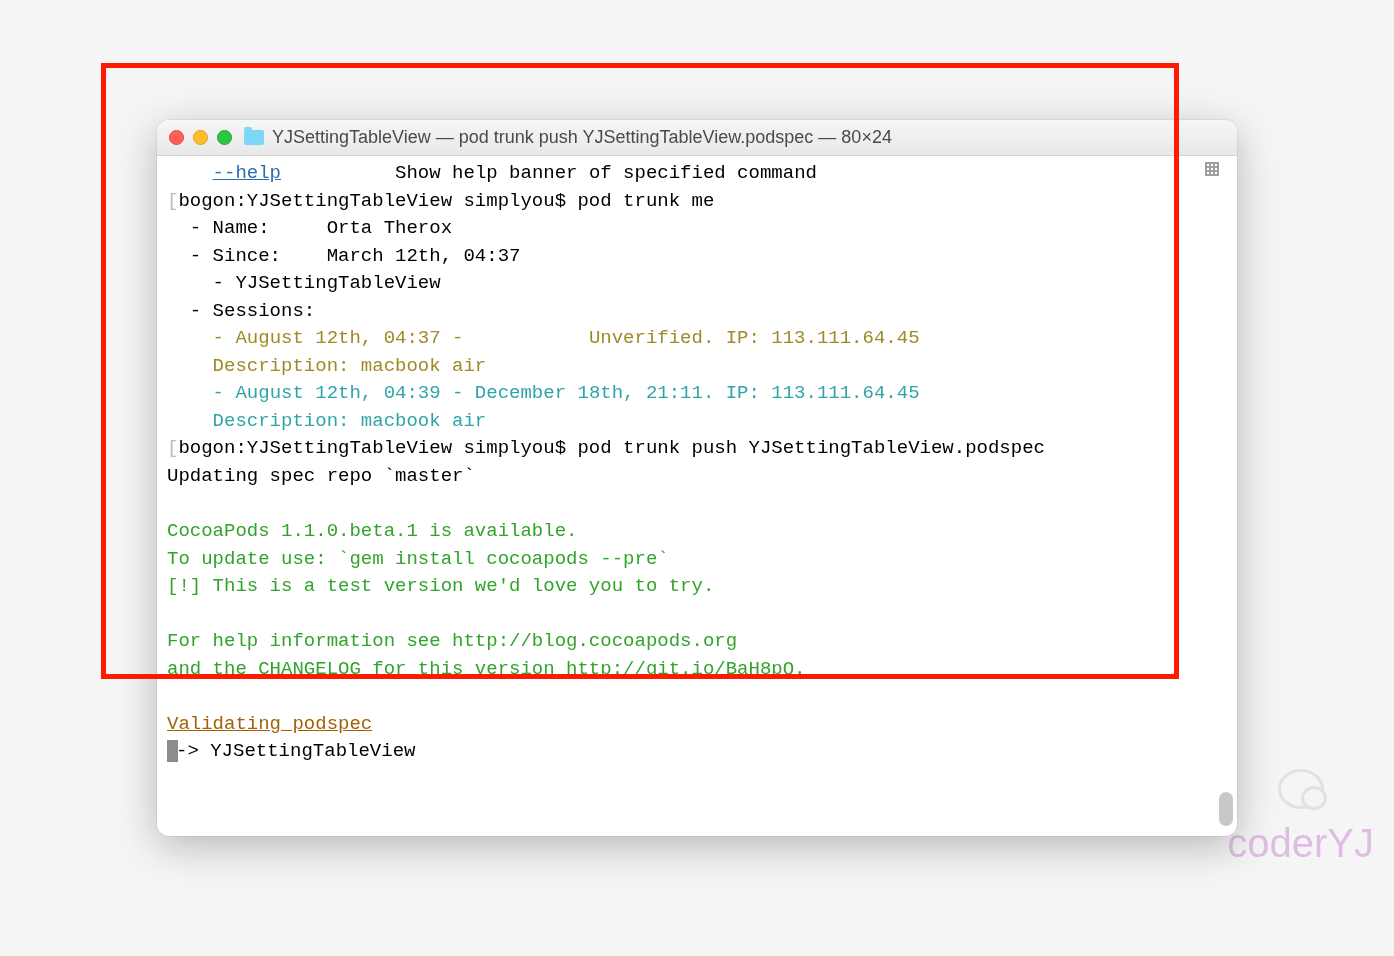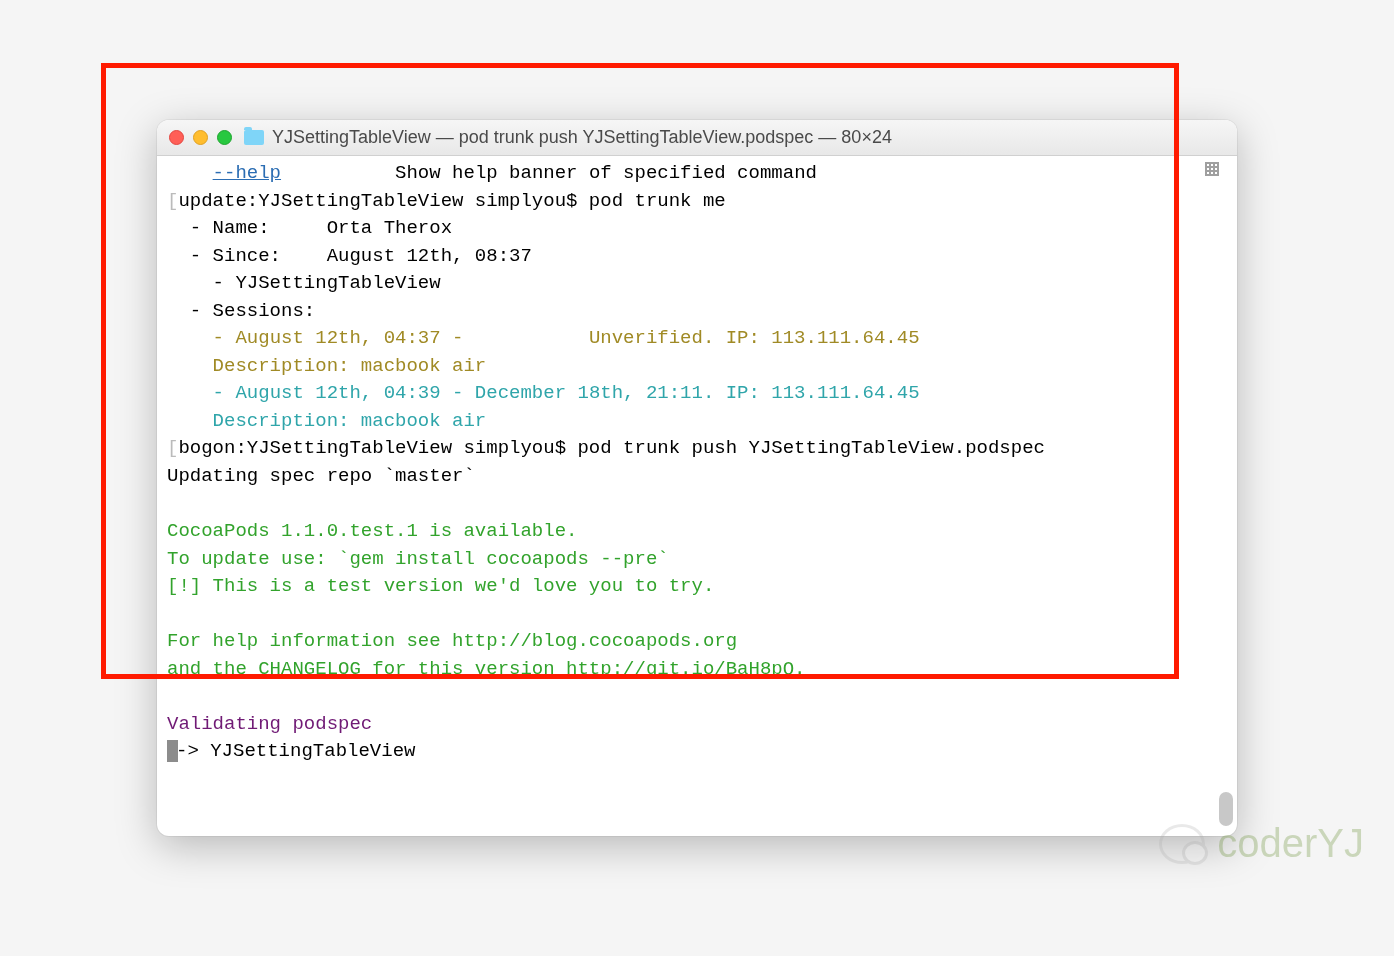--- a/index.html
+++ b/index.html
@@ -81,21 +81,21 @@
       background: repeating-linear-gradient(0deg,#777 0 2px, transparent 2px 4px),
                   repeating-linear-gradient(90deg,#777 0 2px, transparent 2px 4px);
       opacity:0.7;
     }
     .line { white-space: pre; }
     .blue { color:#2b6db3; }
     .underline { text-decoration: underline; }
     .olive { color:#a08a25; }
     .teal { color:#2fa5aa; }
     .green { color:#32a32c; }
-    .olive2 { color:#701a75; }
+    .olive2 { color:#a16207;text-decoration:underline; }
     .bracket { color:#bbb; }
     .red-box {
       position:absolute;
       border: 5px solid #ff1a00;
       top: 63px;
       left: 101px;
       width: 1078px;
       height: 616px;
       pointer-events:none;
       z-index: 5;
@@ -112,29 +112,30 @@
       position:absolute;
       right:4px;
       bottom:10px;
       width:14px;
       height:34px;
       background:#c8c8c8;
       border-radius:7px;
     }
     .watermark {
       position:absolute;
-      right: 30px;
+      right: 20px;
       bottom: 90px;
       display:flex;
       align-items:center;
       gap:12px;
       opacity:0.25;
-      color:#4d7c0f;
+      color:#a21caf;
       font-family: -apple-system, "Helvetica Neue", Arial, sans-serif;
       font-size: 40px;
+      flex-direction: column;
     }
     .watermark .bubble {
       width:46px; height:40px;
       border:3px solid #aaa;
       border-radius:50%;
       position:relative;
     }
     .watermark .bubble::after{
       content:'';
       position:absolute;
@@ -157,38 +158,38 @@
     </div>
     <div class="folder-icon"></div>
     <div class="title-text">YJSettingTableView — pod trunk push YJSettingTableView.podspec — 80×24</div>
   </div>
 
   <div class="terminal-area">
     <div class="hash-mark"></div>
 
     <div class="line">    <span class="blue underline">--help</span>          <span>Show help banner of specified command</span></div>
 
-    <div class="line"><span class="bracket">[</span><span>update:YJSettingTableView simplyou$ pod trunk me</span></div>
+    <div class="line"><span class="bracket">[</span><span>bogon:YJSettingTableView simplyou$ pod trunk me</span></div>
 
     <div class="line"><span>  - Name:     </span><span>Orta Therox</span></div>
-    <div class="line"><span>  - Since:    </span><span>August 12th, 08:37</span></div>
+    <div class="line"><span>  - Since:    </span><span>March 12th, 04:37</span></div>
     <div class="line">    - YJSettingTableView</div>
     <div class="line">  - Sessions:</div>
 
     <div class="line"><span class="olive">    - </span><span class="olive">August 12th, 04:37 -           Unverified. IP: 113.111.64.45</span></div>
     <div class="line olive">    Description: macbook air</div>
 
     <div class="line"><span class="teal">    - </span><span class="teal">August 12th, 04:39 - December 18th, 21:11. IP: 113.111.64.45</span></div>
     <div class="line teal">    Description: macbook air</div>
 
     <div class="line"><span class="bracket">[</span><span>bogon:YJSettingTableView simplyou$ pod trunk push YJSettingTableView.podspec</span></div>
     <div class="line">Updating spec repo `master`</div>
     <div class="line"> </div>
 
-    <div class="line green">CocoaPods 1.1.0.test.1 is available.</div>
+    <div class="line green">CocoaPods 1.1.0.beta.1 is available.</div>
     <div class="line green">To update use: `gem install cocoapods --pre`</div>
     <div class="line green">[!] This is a test version we'd love you to try.</div>
     <div class="line"> </div>
     <div class="line green">For help information see http://blog.cocoapods.org</div>
     <div class="line green">and the CHANGELOG for this version http://git.io/BaH8pQ.</div>
     <div class="line"> </div>
 
     <div class="line olive2">Validating podspec</div>
     <div class="line"><span class="cursor-block"></span><span>-&gt; YJSettingTableView</span></div>
 

